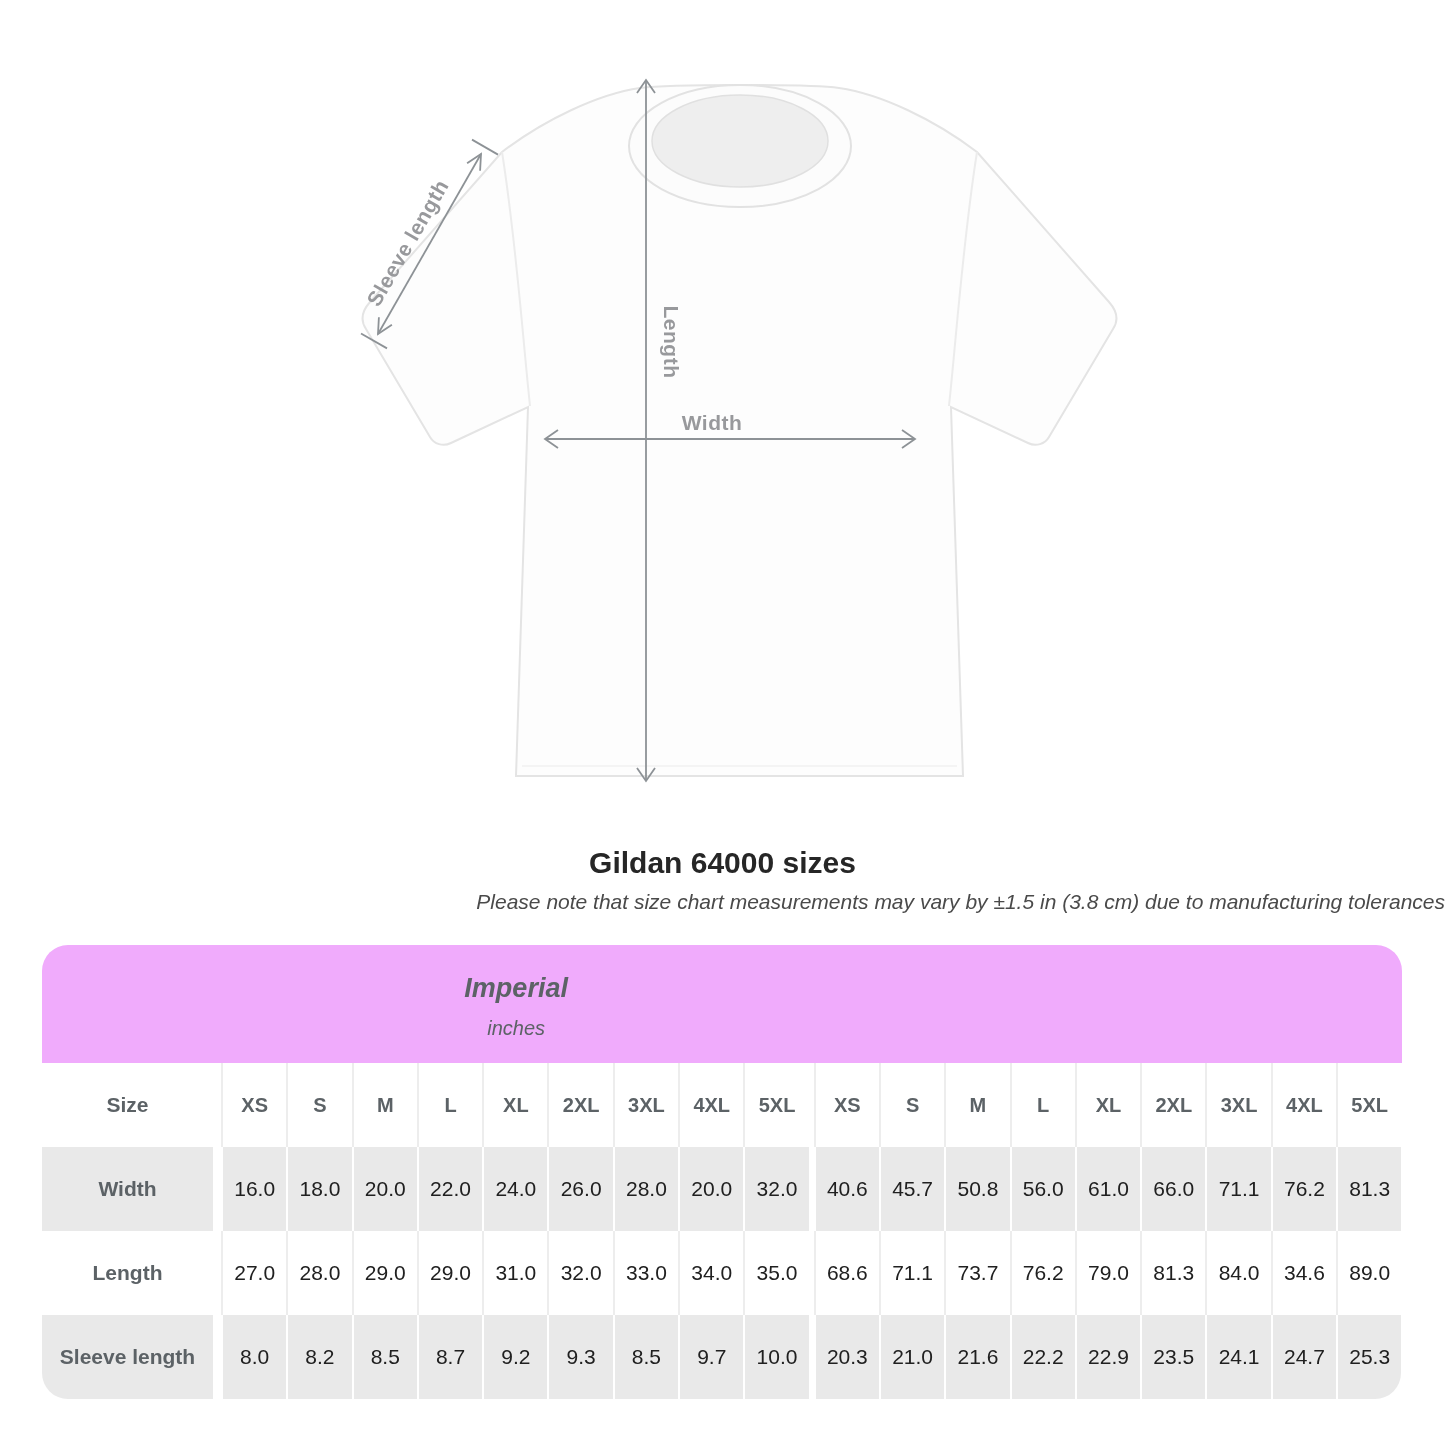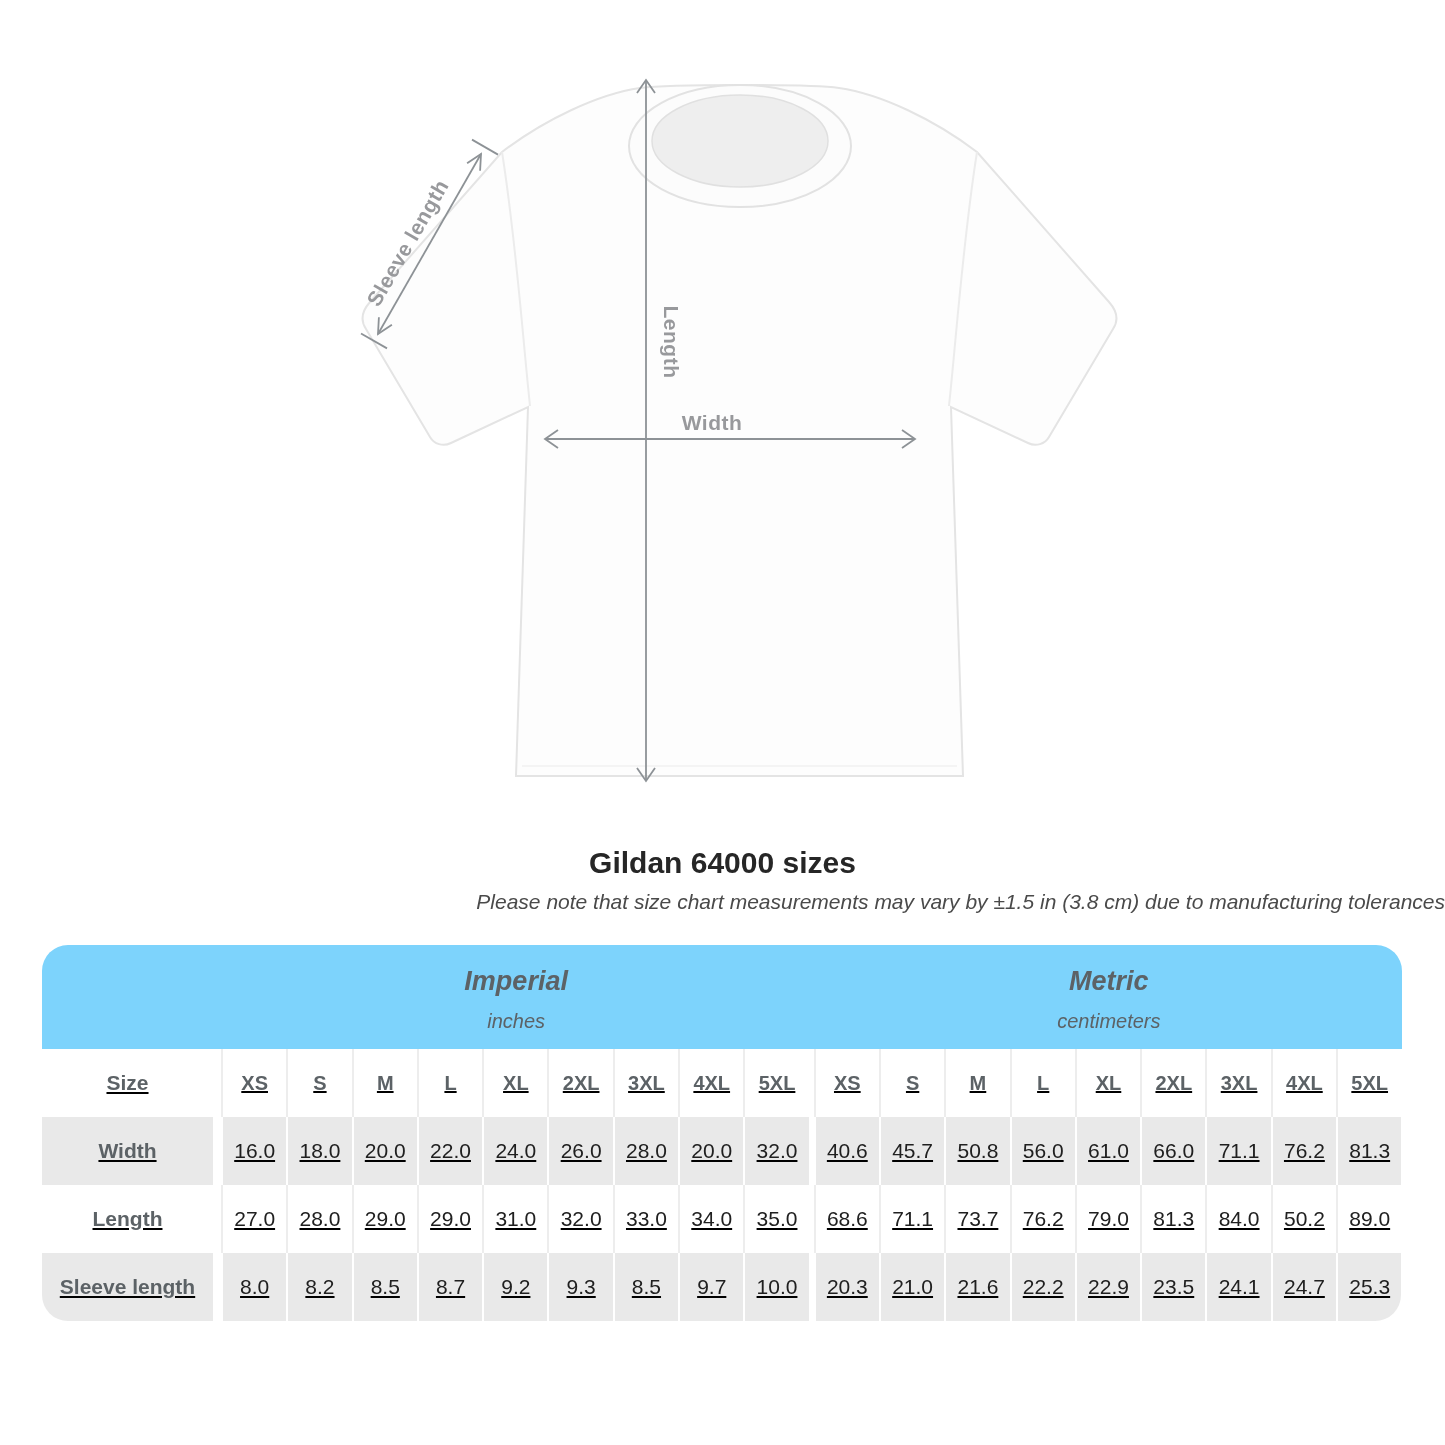--- a/index.html
+++ b/index.html
@@ -16,29 +16,29 @@
   .lbl-width {left:712px;top:423px;transform:translate(-50%,-50%);}
 
   
   .title{margin:2px 0 0;text-align:center;font-size:30px;font-weight:bold;
          color:#262626;line-height:42px;}
   .subtitle{margin:5px 0 0;text-align:right;font-size:21px;font-style:italic;
             color:#4a4a4a;line-height:26px;}
 
   
   .size-table{width:1359.7px;margin:30px 0 0 42px;}
-  .band{display:flex;background:#7dd3fc;border-radius:26px 26px 0 0;height:104px;}
+  .band{display:flex;background:#f0abfc;border-radius:26px 26px 0 0;height:118px;}
   .band .spacerA{width:181.3px;}
   .band .spacerB{width:7px;}
   .band .grp{width:585.7px;display:flex;flex-direction:column;justify-content:center;
              align-items:center;padding-top:4px;box-sizing:border-box;}
   .grp .grp-name{font-size:27px;font-weight:bold;font-style:italic;color:#5c6266;}
   .grp .grp-unit{font-size:20px;font-style:italic;color:#5c6266;margin-top:13px;}
 
-  .trow{display:flex;height:68px;text-decoration:underline;}
+  .trow{display:flex;height:84px;}
   .cell{display:flex;align-items:center;justify-content:center;box-sizing:border-box;}
   .label-cell{width:171px;font-weight:bold;color:#5c6266;font-size:21px;}
   .val{width:63.3px;font-size:21px;color:#202020;}
   .gapA{margin-left:10px;}
   .gap2{margin-left:2px;}
   .gapB{margin-left:7px;}
   .hdr .val{font-weight:bold;color:#5c6266;font-size:20px;}
   .row-gray .cell{background:#e9e9e9;}
   .row-white .val{box-shadow:-2px 0 0 #ededed;}
   .size-table .rows .trow:last-child .label-cell{border-bottom-left-radius:26px;}
@@ -97,24 +97,20 @@
 <div class="subtitle">Please note that size chart measurements may vary by ±1.5 in (3.8 cm) due to manufacturing tolerances</div>
 
 <div class="size-table">
   <div class="band">
     <div class="spacerA"></div>
     <div class="grp">
       <div class="grp-name">Imperial</div>
       <div class="grp-unit">inches</div>
     </div>
     <div class="spacerB"></div>
-    <div class="grp">
-      <div class="grp-name">Metric</div>
-      <div class="grp-unit">centimeters</div>
-    </div>
   </div>
 
   <div class="trow row-white hdr">
       <div class="cell label-cell">Size</div>
       <div class="cell val gapA">XS</div>
       <div class="cell val gap2">S</div>
       <div class="cell val gap2">M</div>
       <div class="cell val gap2">L</div>
       <div class="cell val gap2">XL</div>
       <div class="cell val gap2">2XL</div>
@@ -164,21 +160,21 @@
         <div class="cell val gap2">33.0</div>
         <div class="cell val gap2">34.0</div>
         <div class="cell val gap2">35.0</div>
         <div class="cell val gapB">68.6</div>
         <div class="cell val gap2">71.1</div>
         <div class="cell val gap2">73.7</div>
         <div class="cell val gap2">76.2</div>
         <div class="cell val gap2">79.0</div>
         <div class="cell val gap2">81.3</div>
         <div class="cell val gap2">84.0</div>
-        <div class="cell val gap2">50.2</div>
+        <div class="cell val gap2">34.6</div>
         <div class="cell val gap2">89.0</div>
       </div>
       <div class="trow row-gray">
         <div class="cell label-cell">Sleeve length</div>
         <div class="cell val gapA">8.0</div>
         <div class="cell val gap2">8.2</div>
         <div class="cell val gap2">8.5</div>
         <div class="cell val gap2">8.7</div>
         <div class="cell val gap2">9.2</div>
         <div class="cell val gap2">9.3</div>

